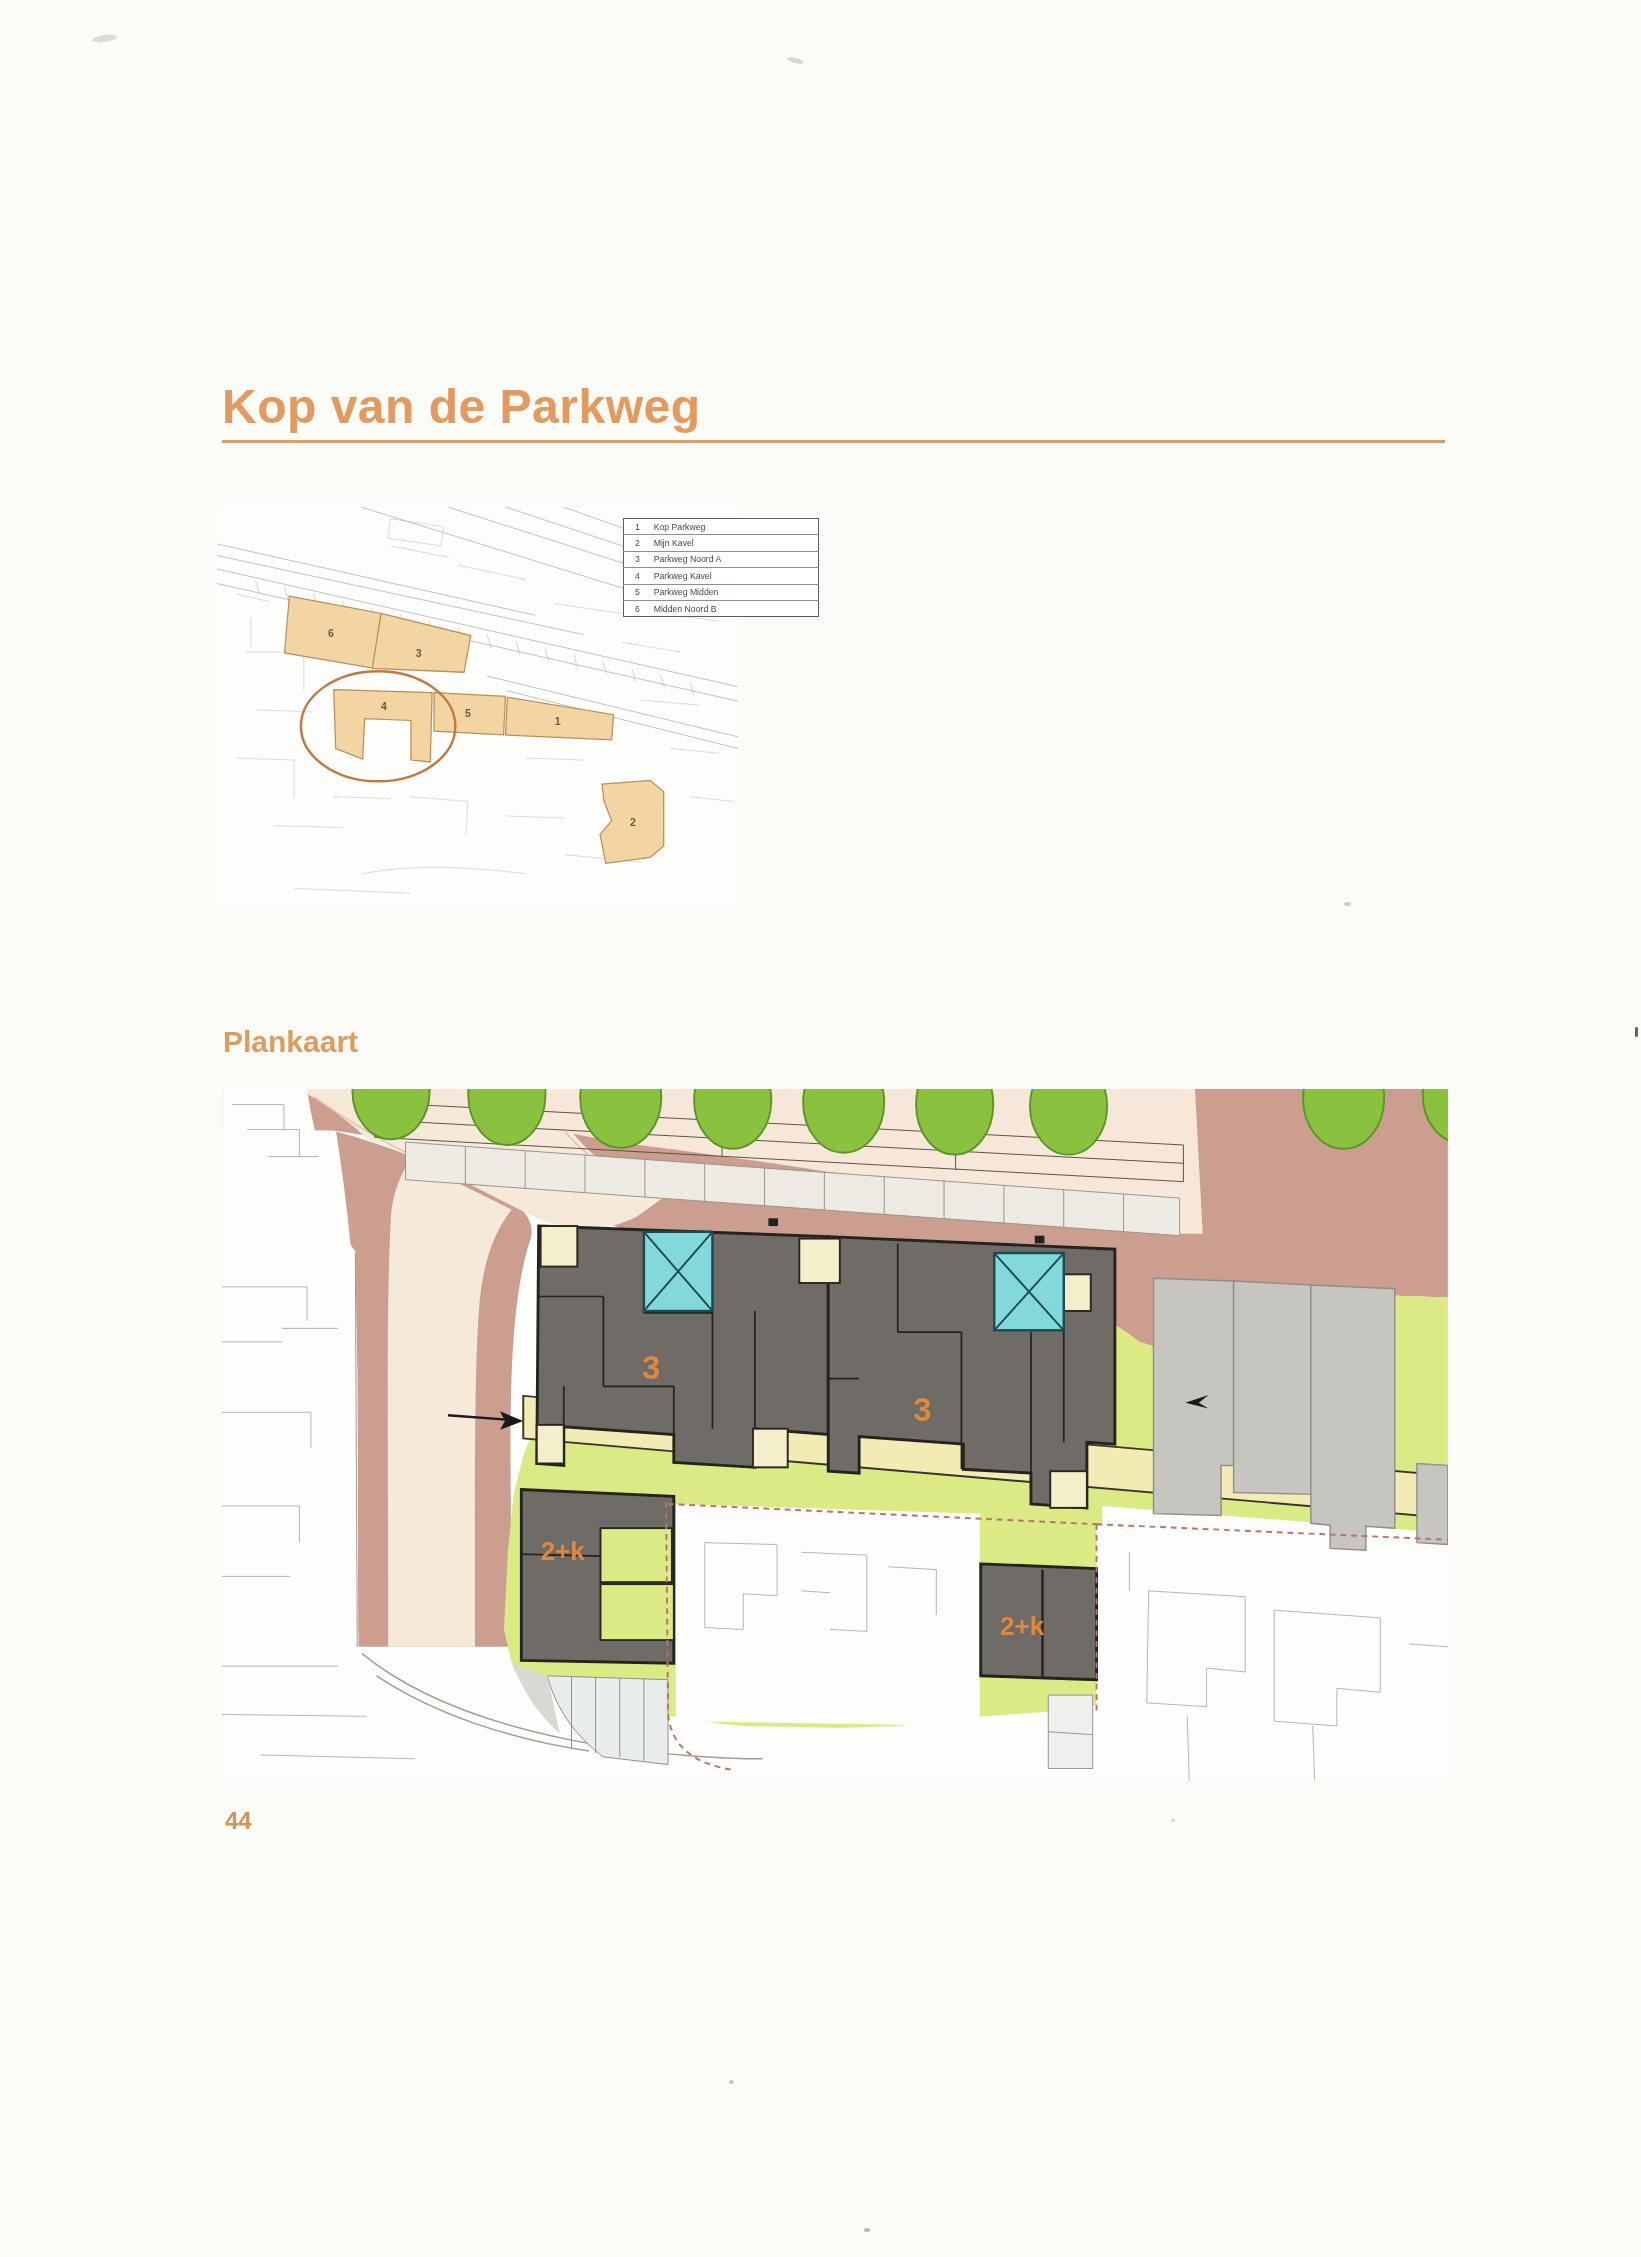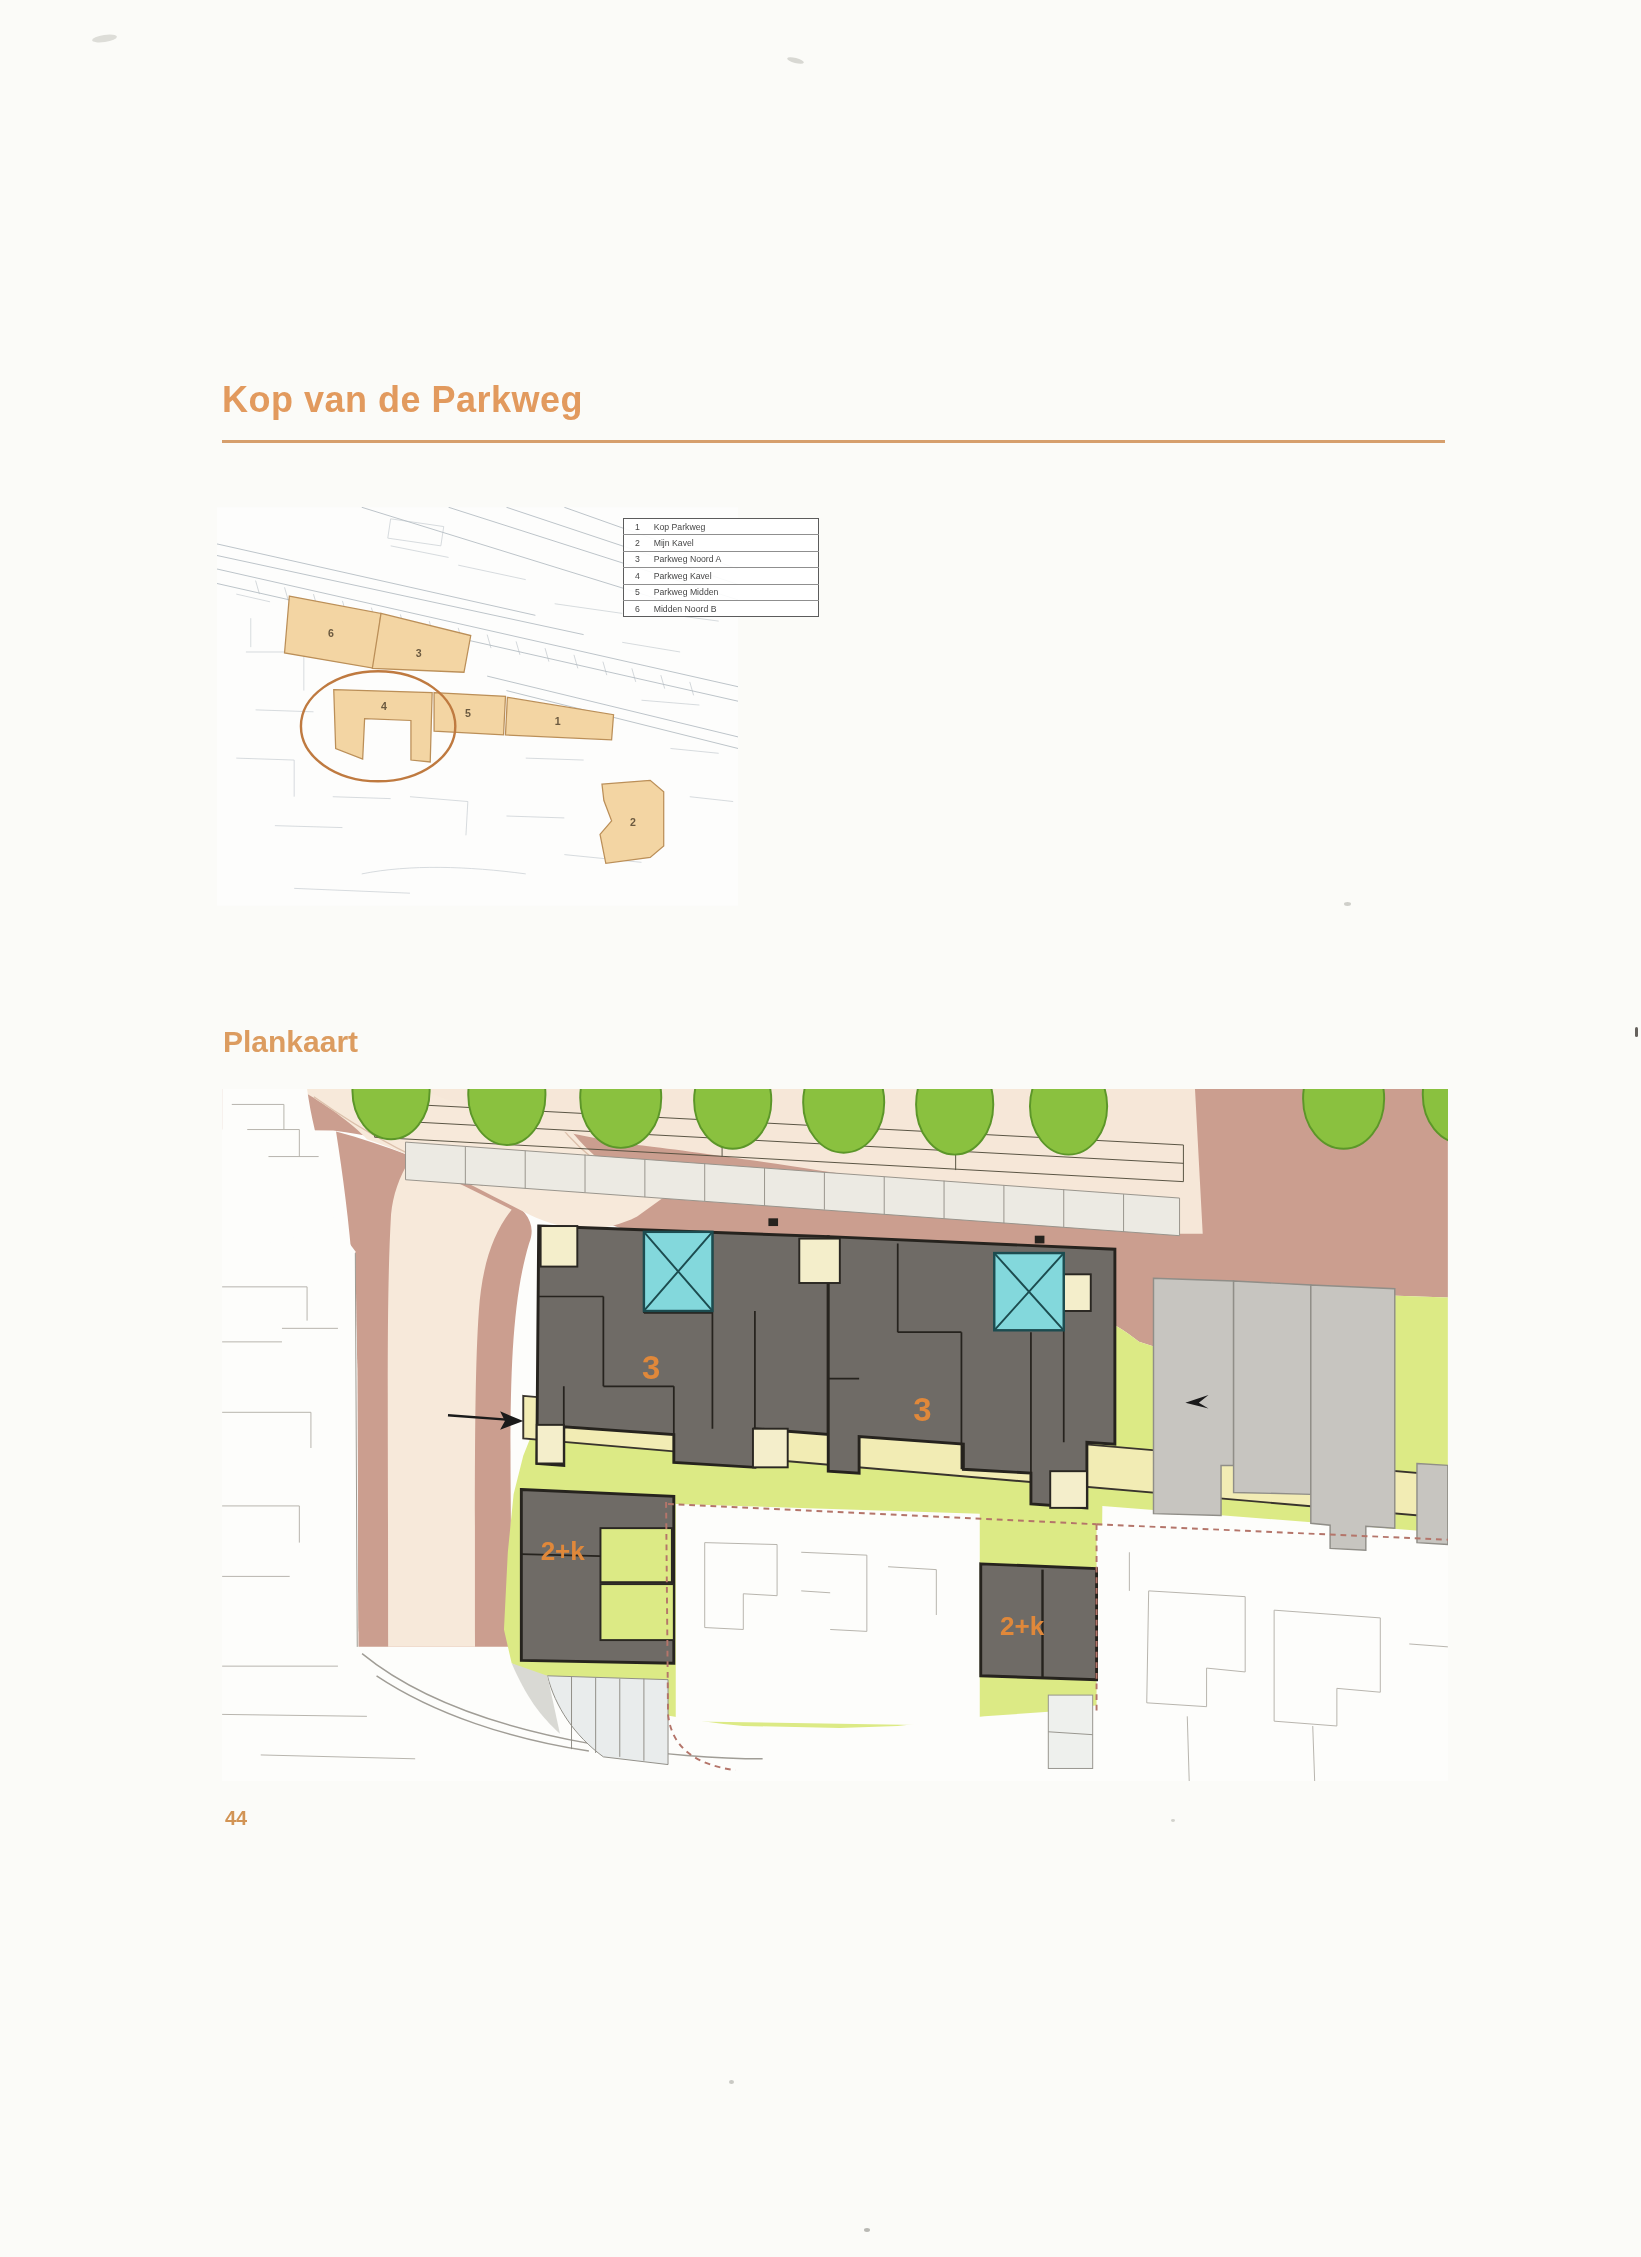--- a/index.html
+++ b/index.html
@@ -4,34 +4,34 @@
 <style>
   html,body{margin:0;padding:0;}
   body{
     width:1641px;height:2257px;position:relative;
     background:#fbfbf8;
     font-family:"Liberation Sans", sans-serif;
     overflow:hidden;
   }
   .page-title{
     position:absolute;left:222px;top:379px;
-    font-size:36px;font-weight:bold;letter-spacing:0.5px;
+    font-size:48px;font-weight:bold;letter-spacing:0.5px;
     color:#e29a5e;
   }
   .title-rule{
     position:absolute;left:222px;top:440px;width:1223px;height:2.9px;
     background:#cf8e55;opacity:.85;
   }
   .section-label{
     position:absolute;left:223px;top:1025px;
     font-size:30px;font-weight:bold;color:#dc9c60;
   }
   .page-number{
     position:absolute;left:225px;top:1807px;
-    font-size:20px;font-weight:bold;color:#d29455;
+    font-size:24px;font-weight:bold;color:#d29455;
   }
   .overview-map{position:absolute;left:217px;top:507px;}
   .plan-map{position:absolute;left:222px;top:1089px;}
   .legend{
     position:absolute;left:623px;top:518px;width:196px;
     border:1px solid #5c5c5c;border-collapse:collapse;
     background:rgba(255,255,255,.92);
     font-size:8.7px;color:#474747;
   }
   .legend td{border-bottom:1px solid #8f8f8f;padding:1.9px 2.9px;height:11.6px;}

